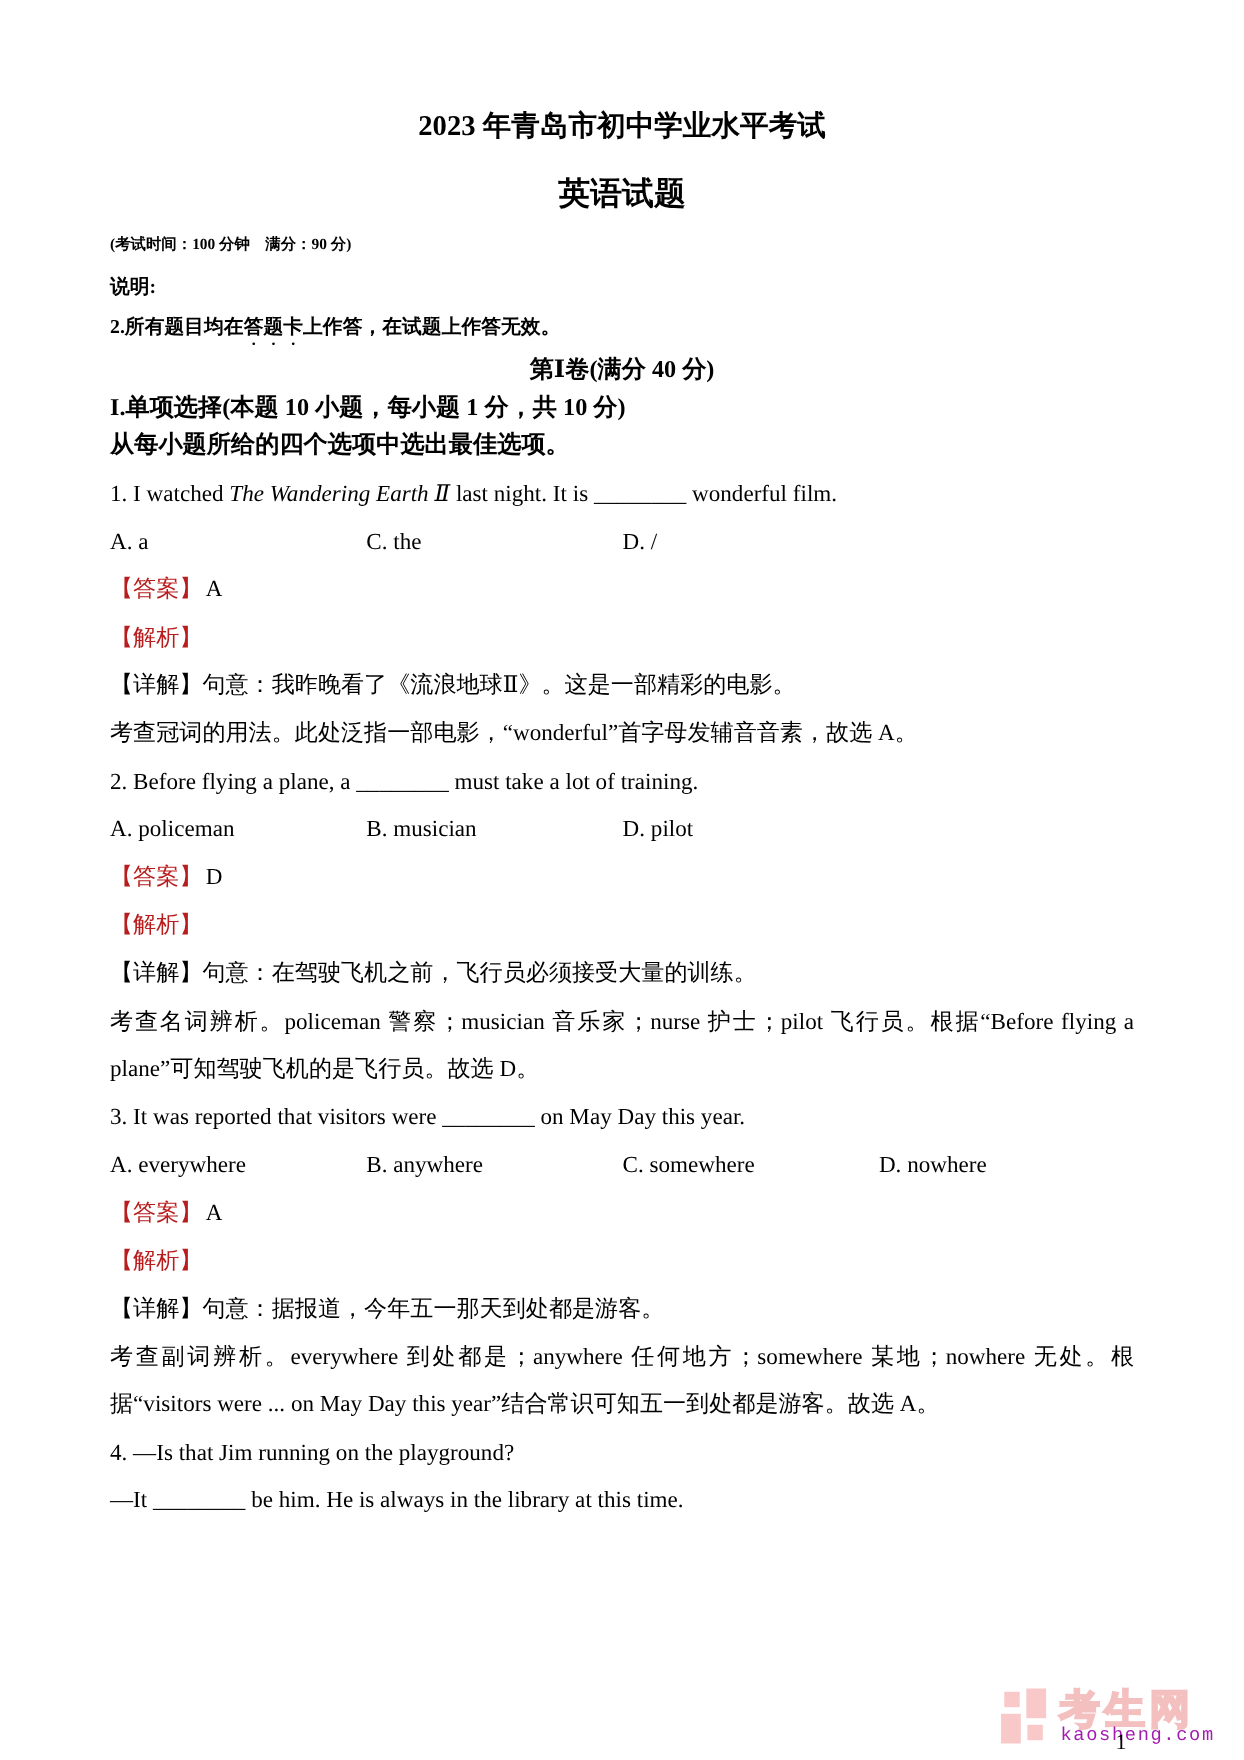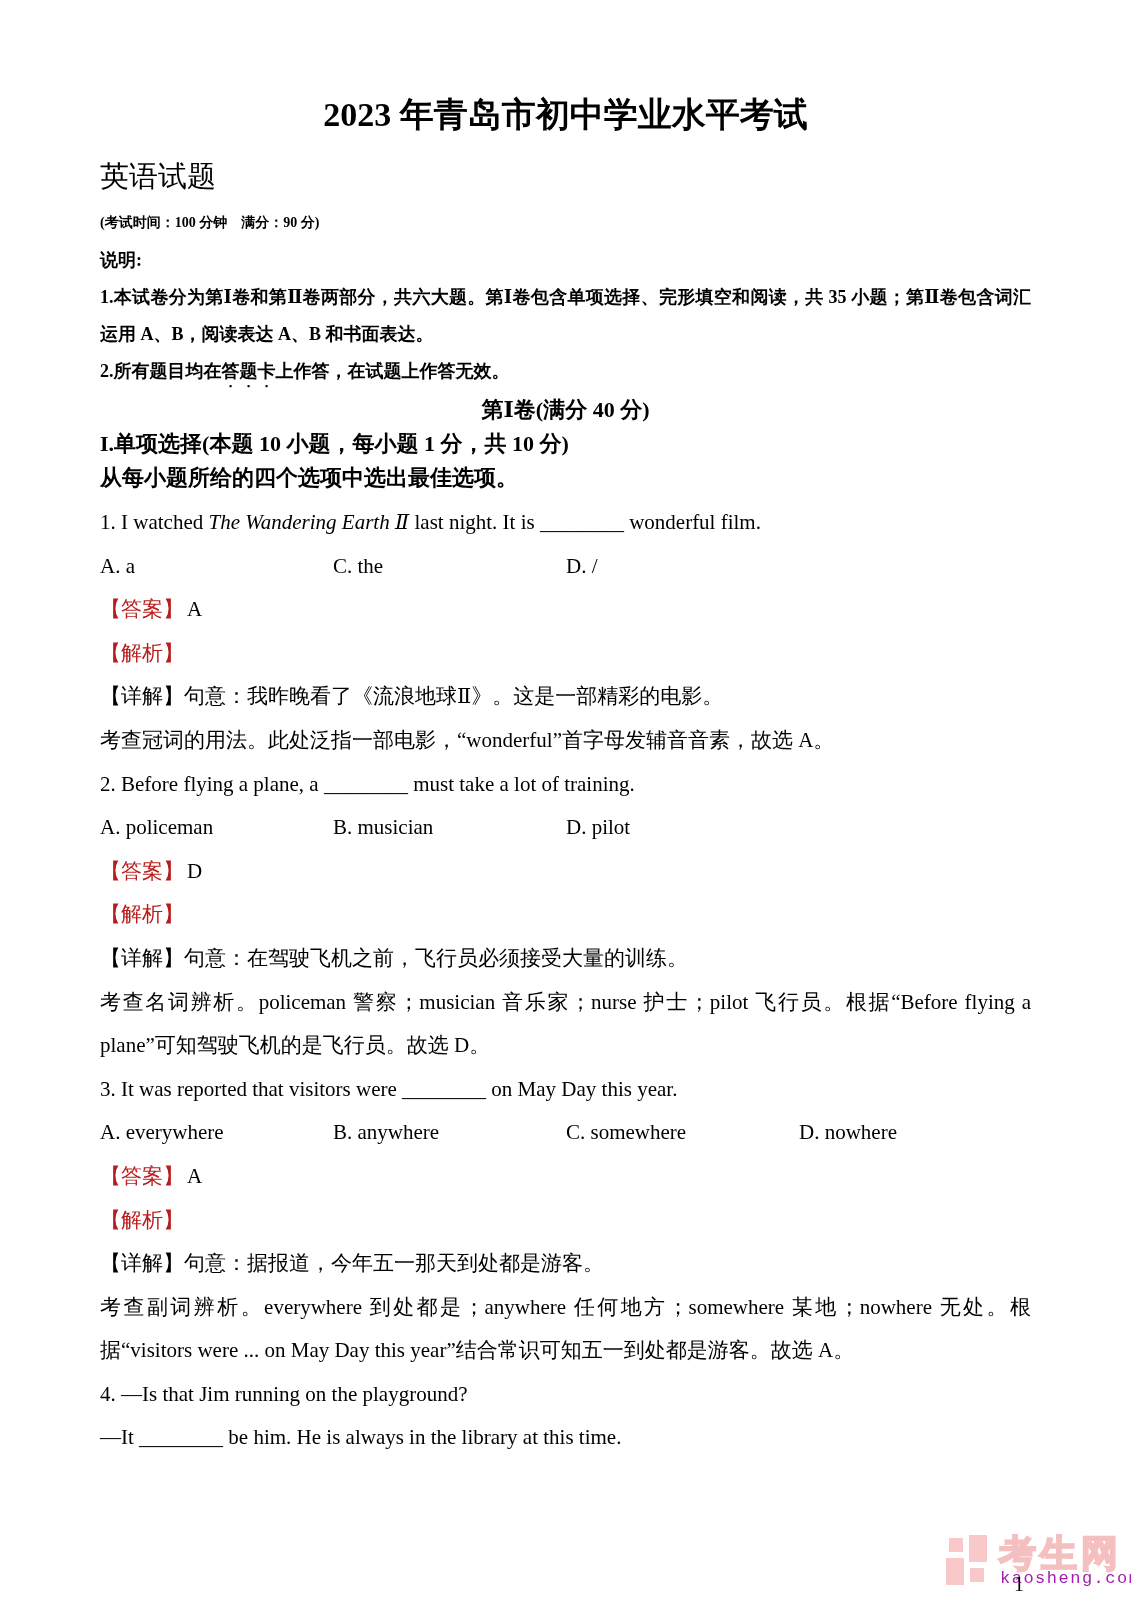--- a/index.html
+++ b/index.html
@@ -10,27 +10,27 @@
     height: 1600px;
     background: #ffffff;
     font-family: "Liberation Serif", "DejaVu Serif", serif;
     color: #000000;
     overflow: hidden;
   }
   .content { padding: 0 100px; }
   p { margin: 0; }
   .title {
     margin: 0; padding-top: 94px;
-    font-size: 34px; line-height: 42px;
+    font-size: 26px; line-height: 42px;
     text-align: center; font-weight: bold;
   }
   .subtitle {
     margin: 20px 0 0 0;
     font-size: 29px; line-height: 40px;
-    font-weight: normal;
+    text-align: center; font-weight: bold;
   }
   .exam-info {
     margin-top: 12px;
     font-size: 14px; line-height: 30px;
     text-align: left; font-weight: bold;
   }
   .note-block { margin-top: 4px; }
   .note {
     font-size: 18px; line-height: 37px;
     font-weight: bold; text-align: justify;
@@ -55,21 +55,21 @@
     font-size: 21px;
     line-height: 43.6px;
   }
   .detail { text-align: justify; }
   .it { font-style: italic; margin-top: 12px; }
   .opts { display: flex; height: 43.6px; }
   .opt { width: 233px; flex: 0 0 auto; }
   .blue { color: #b91c1c; }
   .ans-letter { margin-left: 3px; }
   
-  .watermark { position: absolute; left: 946px; top: 1533px; width: 170px; height: 52px; text-align: center; }
+  .watermark { position: absolute; left: 910px; top: 1533px; width: 170px; height: 52px; text-align: center; }
   .wm-blocks { position: absolute; left: 0; top: 2px; width: 42px; height: 50px; }
   .wm-blocks div { position: absolute; background: #f9c9c9; }
   .blk1 { left: 3px;  top: 3px;  width: 14px; height: 14px; }
   .blk2 { left: 23px; top: 0;    width: 18px; height: 27px; }
   .blk3 { left: 0;    top: 23px; width: 18px; height: 27px; }
   .blk4 { left: 24px; top: 33px; width: 14px; height: 14px; }
   .wm-cn {
     position: absolute; left: 53px; top: -4px;
     font-size: 37px; font-weight: bold; letter-spacing: 4px;
     color: #ffffff;
@@ -92,21 +92,20 @@
 
 <div class="page">
   <div class="content">
 
     <h1 class="title">2023 年青岛市初中学业水平考试</h1>
     <h2 class="subtitle">英语试题</h2>
     <p class="exam-info">(考试时间：100 分钟　满分：90 分)</p>
 
     <div class="note-block">
       <p class="note">说明:</p>
-      <p class="note">1.本试卷分为第Ⅰ卷和第Ⅱ卷两部分，共六大题。第Ⅰ卷包含单项选择、完形填空和阅读，共 35 小题；第Ⅱ卷包含词汇运用 A、B，阅读表达 A、B 和书面表达。</p>
       <p class="note"><span>2.所有题目均在</span><span class="emph-dots">答题卡</span><span>上作答，在试题上作答无效。</span></p>
     </div>
 
     <p class="part-title">第Ⅰ卷(满分 40 分)</p>
     <p class="sec">I.单项选择(本题 10 小题，每小题 1 分，共 10 分)</p>
     <p class="sec">从每小题所给的四个选项中选出最佳选项。</p>
 
     <div class="body-flow">
 
       <p><span>1. I watched </span><span class="it">The Wandering Earth Ⅱ</span><span> last night. It is ________ wonderful film.</span></p>

